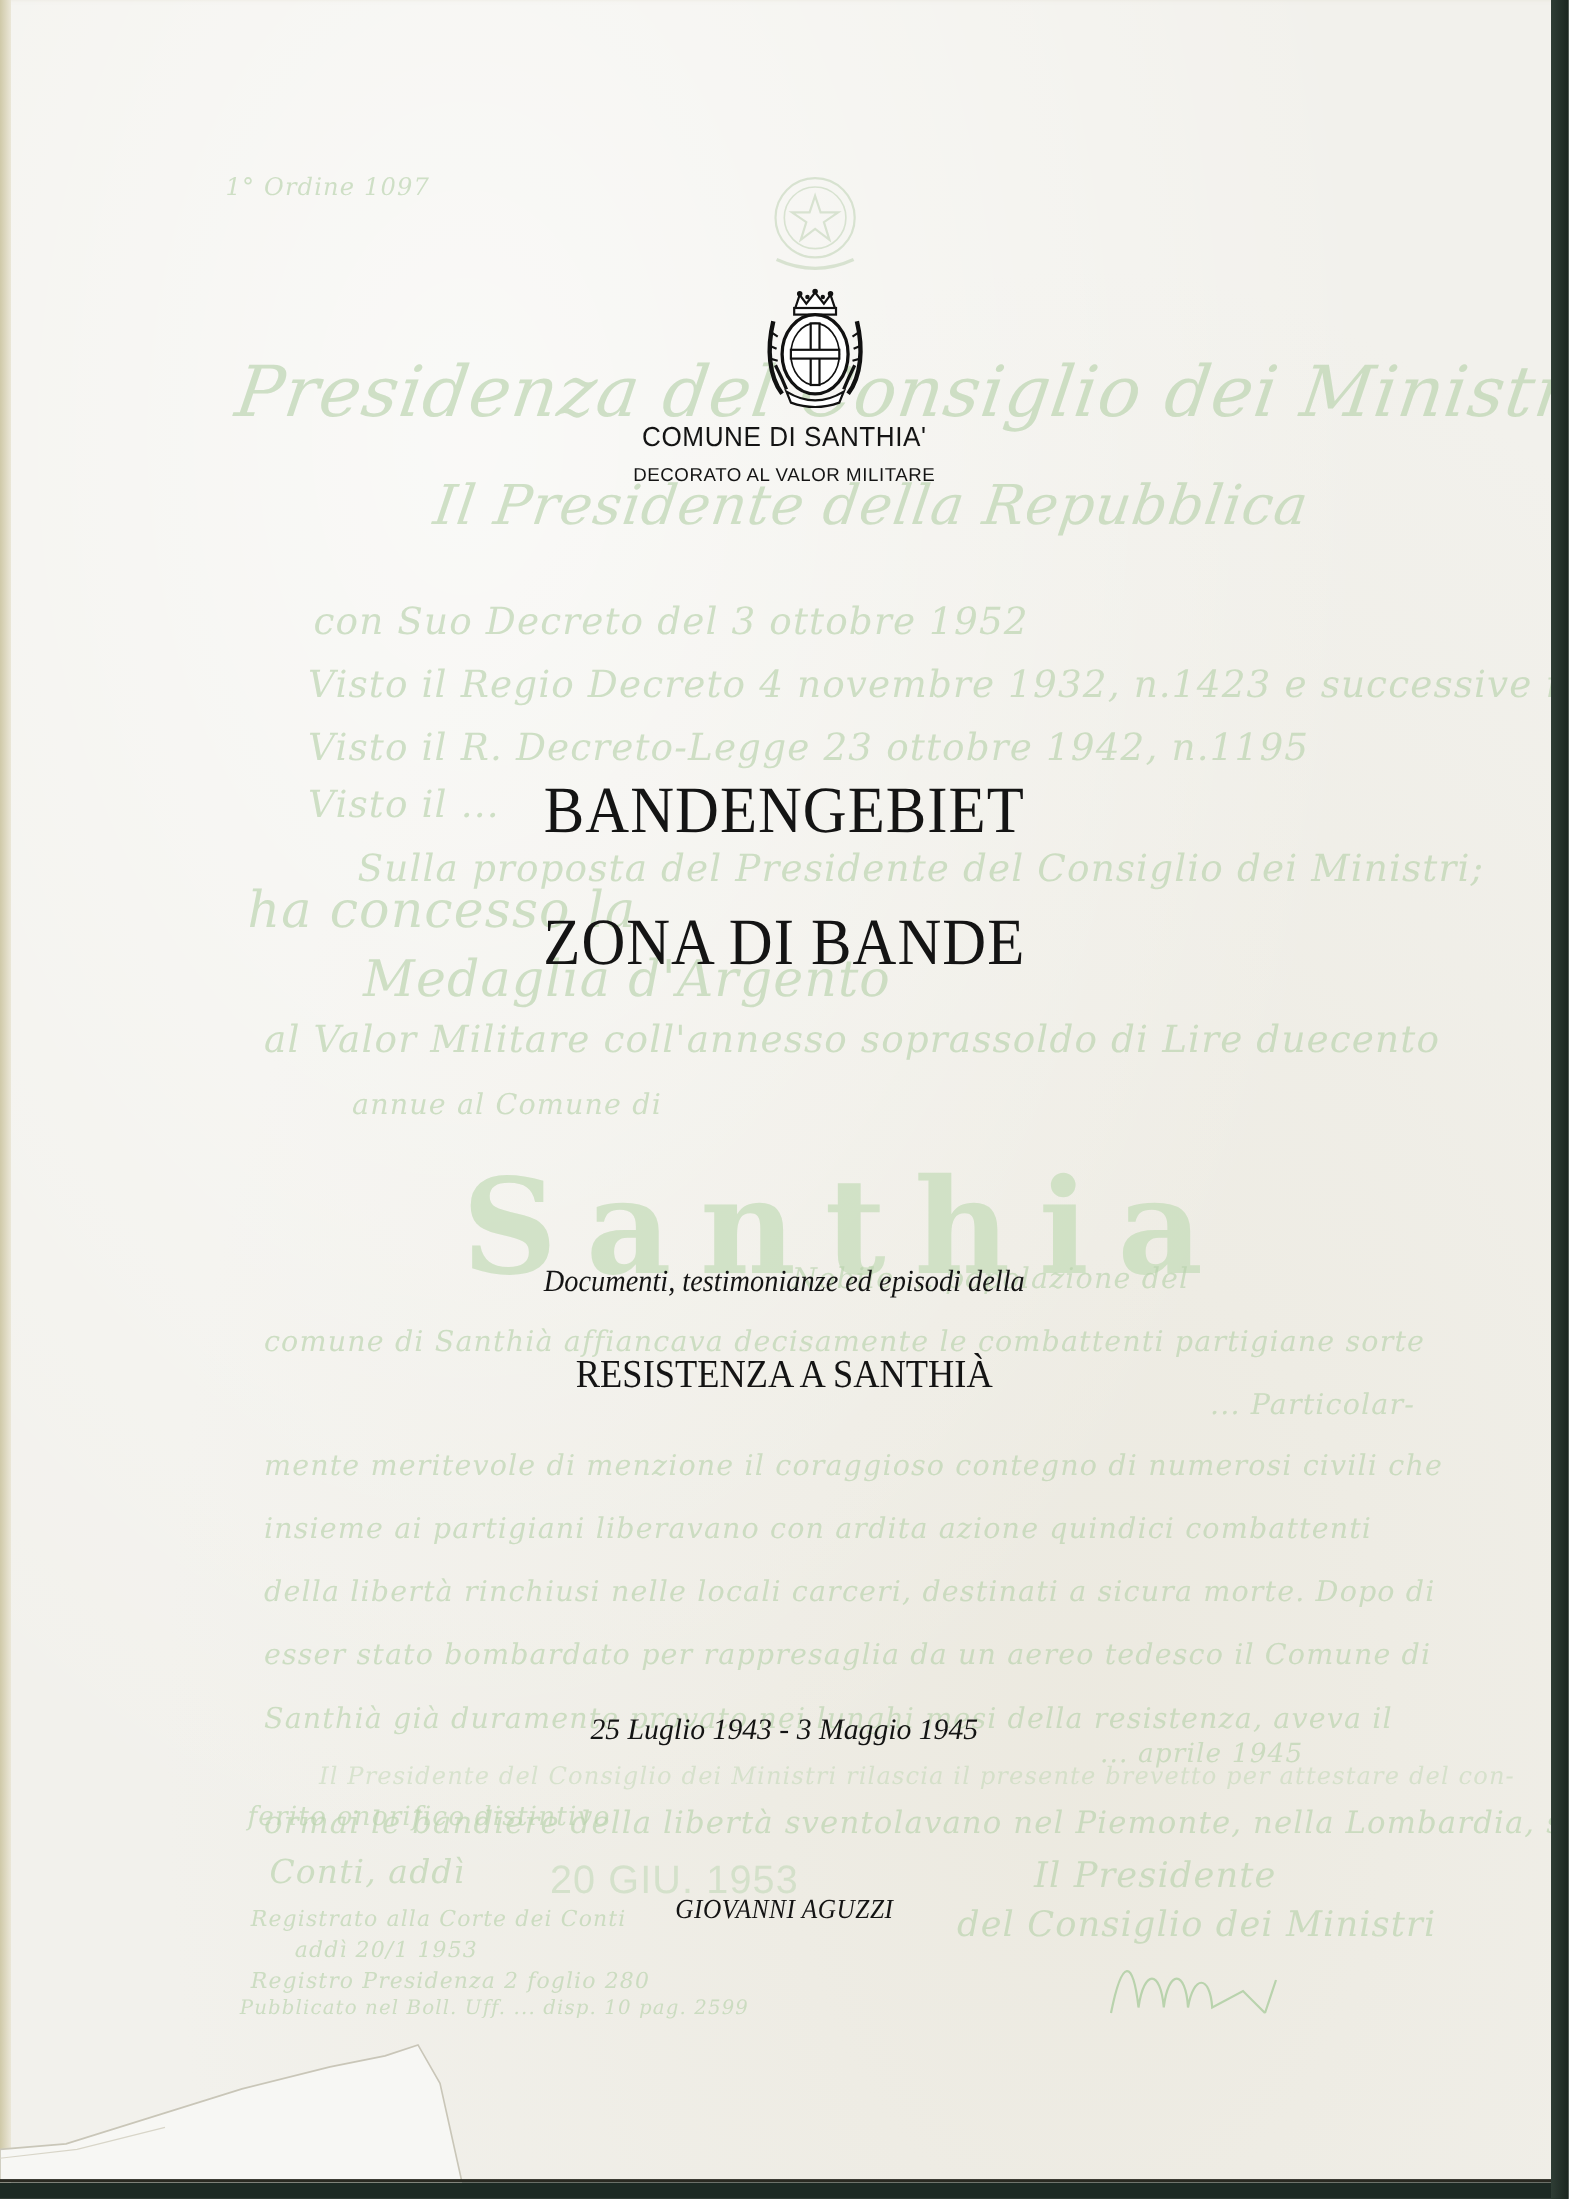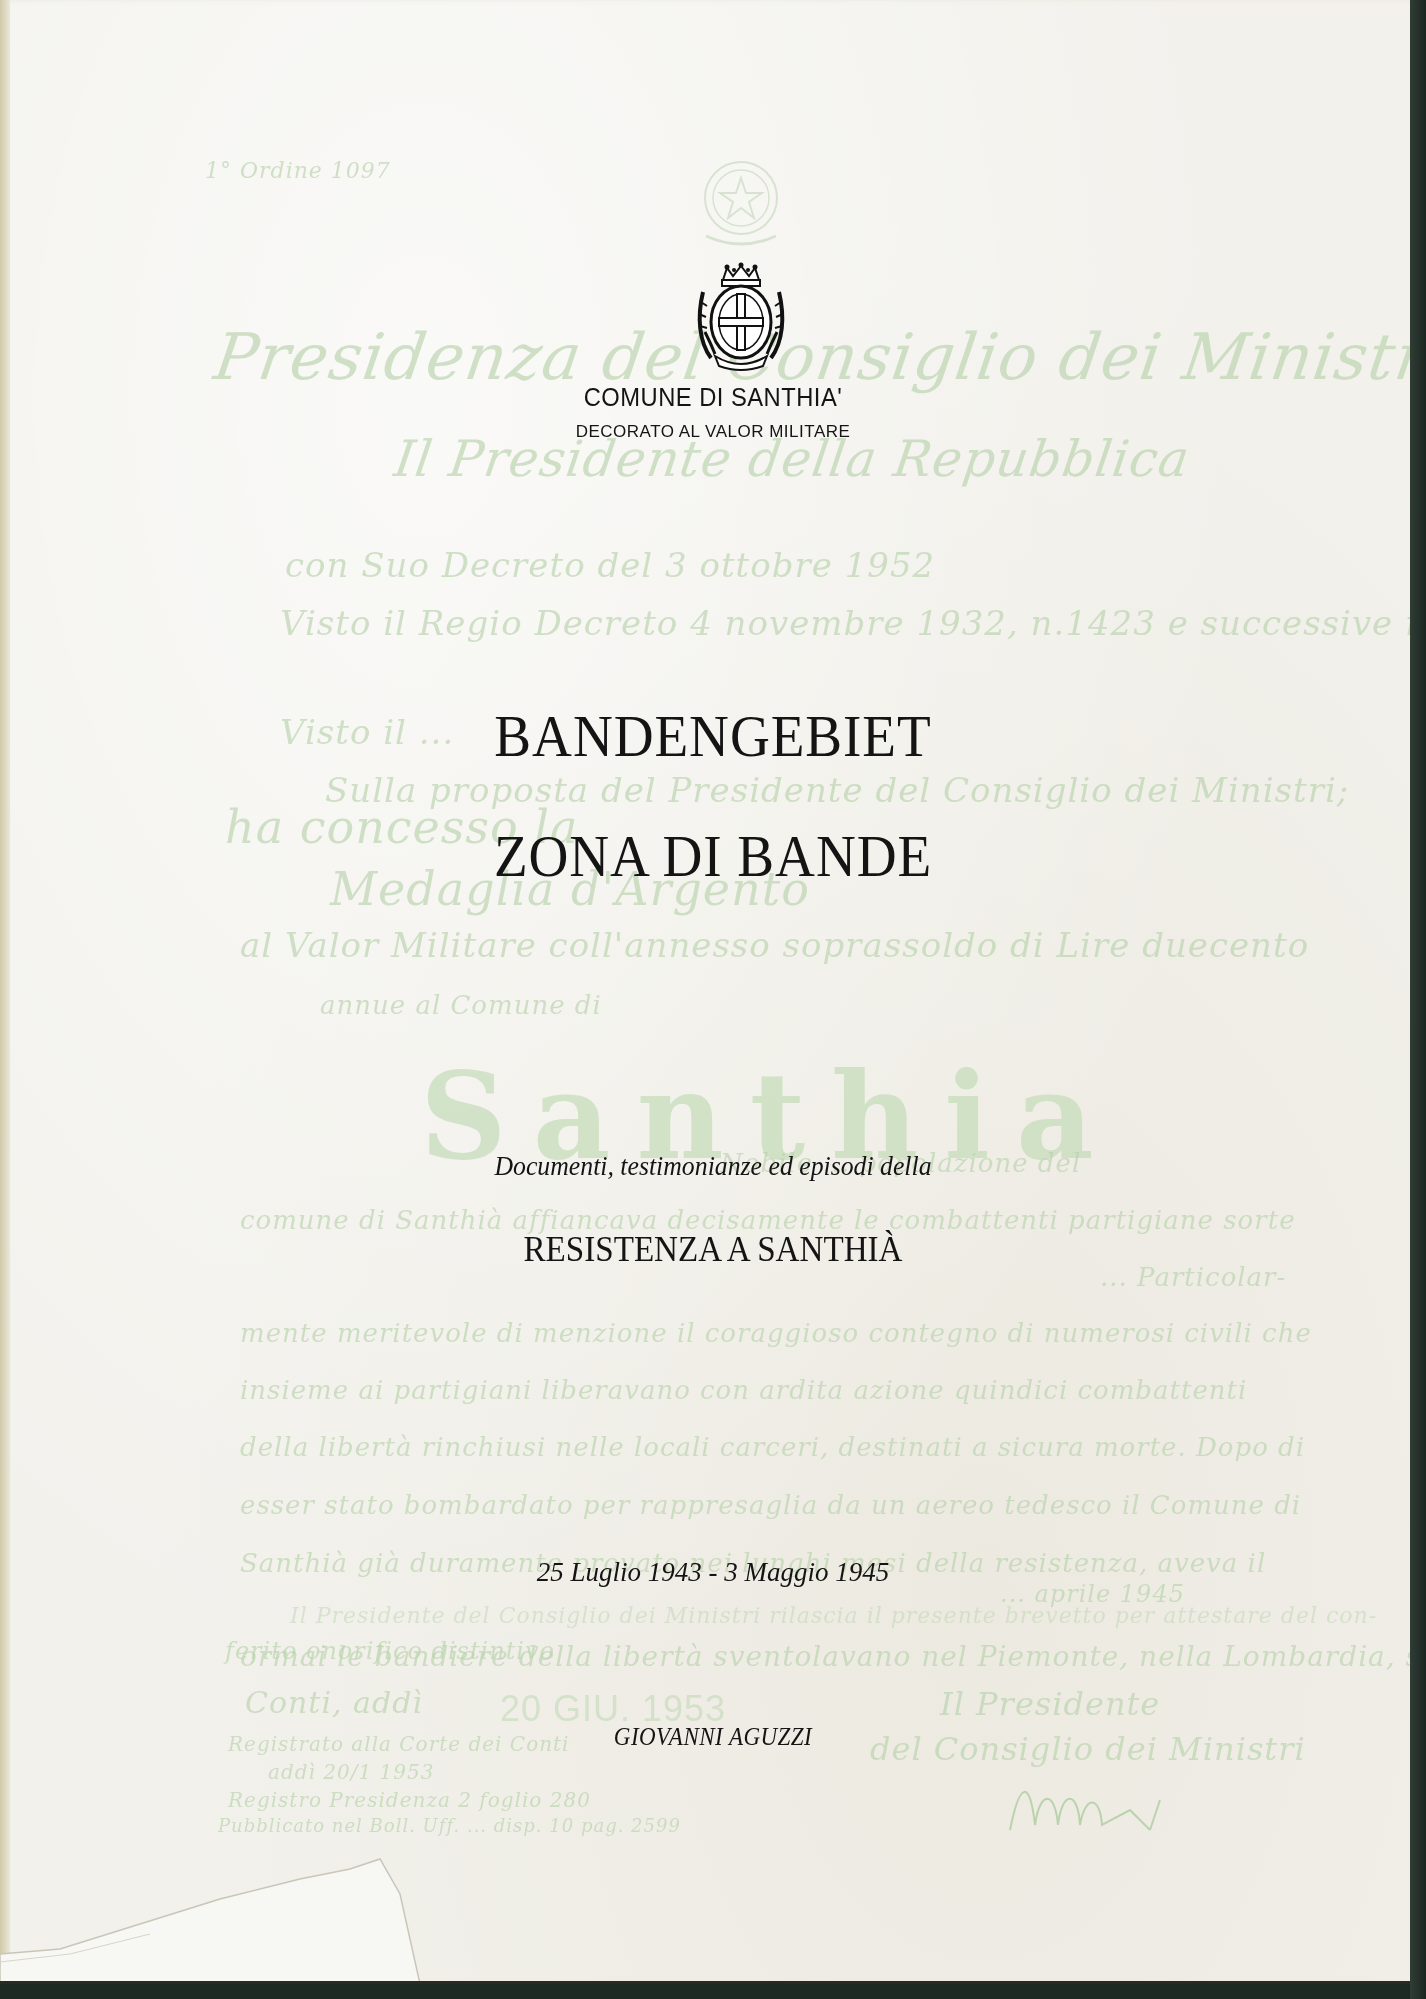--- a/index.html
+++ b/index.html
@@ -75,20 +75,21 @@
 <body>
 
 <div class="cover">
   <div class="spine-edge"></div>
 
   <div class="wm sm" style="left:205px; top:158px;">1° Ordine 1097</div>
   <div class="wm big" style="left:215px; top:320px; transform:skewX(-8deg);">Presidenza del Consiglio dei Ministri</div>
   <div class="wm big" style="left:395px; top:430px; font-size:50px; transform:skewX(-8deg);">Il Presidente della Repubblica</div>
   <div class="wm mid" style="left:285px; top:545px;">con Suo Decreto del 3 ottobre 1952</div>
   <div class="wm mid" style="left:280px; top:603px;">Visto il Regio Decreto 4 novembre 1932, n.1423 e successive modifiche;</div>
+  <div class="wm mid" style="left:280px; top:660px;">Visto il R. Decreto-Legge 23 ottobre 1942, n.1195</div>
   <div class="wm mid" style="left:280px; top:712px;">Visto il ...</div>
   <div class="wm mid" style="left:325px; top:770px;">Sulla proposta del Presidente del Consiglio dei Ministri;</div>
   <div class="wm big" style="left:225px; top:800px; font-size:46px;">ha concesso la</div>
   <div class="wm big" style="left:330px; top:862px; font-size:46px;">Medaglia d'Argento</div>
   <div class="wm mid" style="left:240px; top:925px;">al Valor Militare coll'annesso soprassoldo di Lire duecento</div>
   <div class="wm sm" style="left:320px; top:990px; font-size:26px;">annue al Comune di</div>
   <div class="wm santhia" style="left:420px; top:1045px;">Santhia</div>
   <div class="wm sm" style="left:720px; top:1148px; font-size:26px;">Nobile ... popolazione del</div>
   <div class="wm sm" style="left:240px; top:1205px; font-size:26px;">comune di Santhià affiancava decisamente le combattenti partigiane sorte</div>
   <div class="wm sm" style="left:1100px; top:1262px; font-size:26px;">... Particolar-</div>

